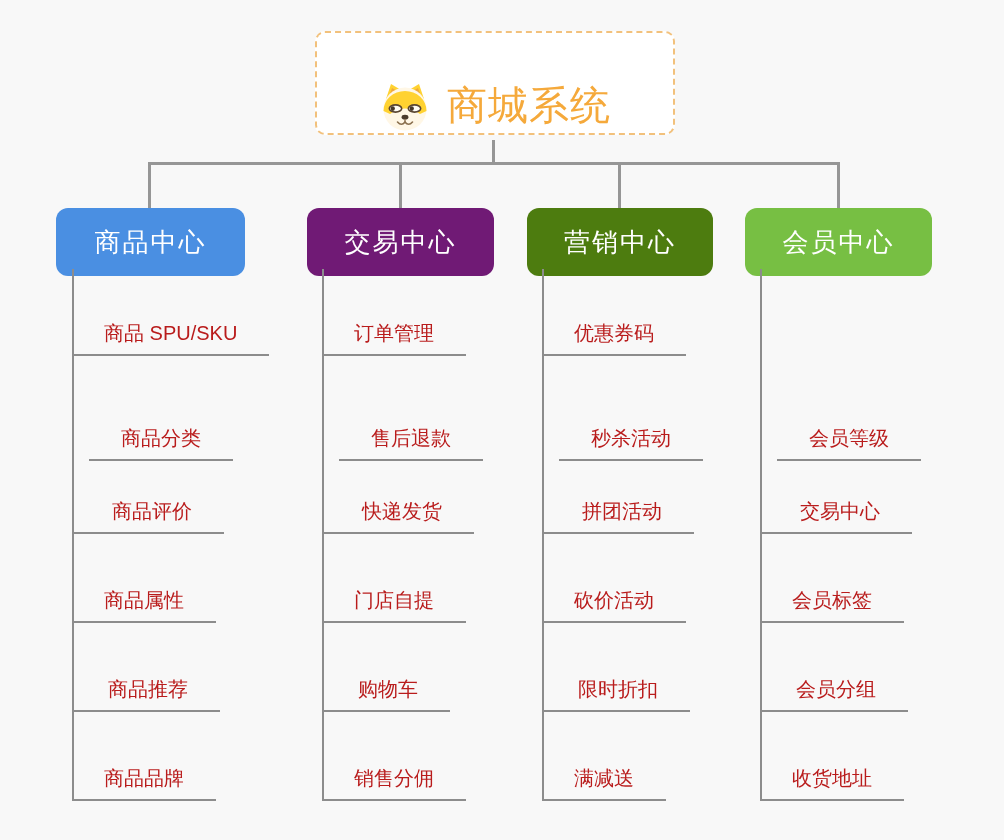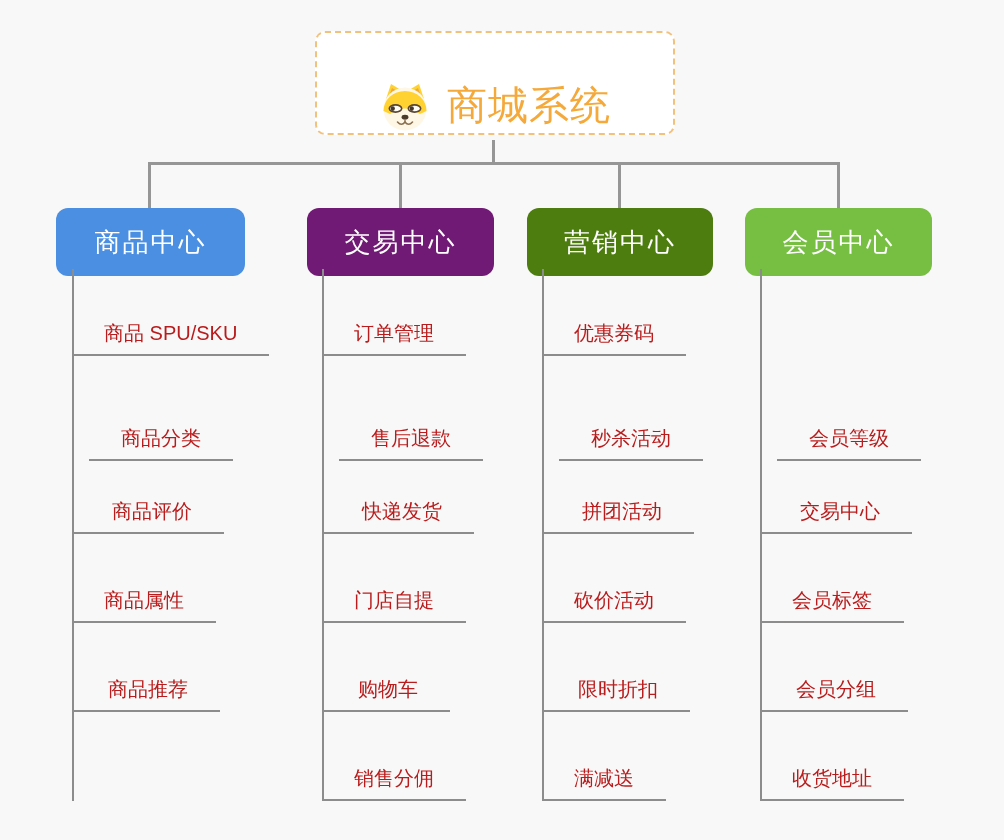--- a/index.html
+++ b/index.html
@@ -99,20 +99,21 @@
   <div class="spine sp1"></div>
   <div class="spine sp2"></div>
   <div class="spine sp3"></div>
   <div class="spine sp4"></div>
 
   <div class="item c1 r0">商品 SPU/SKU</div>
   <div class="item c1 r1">商品分类</div>
   <div class="item c1 r2">商品评价</div>
   <div class="item c1 r3">商品属性</div>
   <div class="item c1 r4">商品推荐</div>
+  <div class="item c1 r5">商品品牌</div>
 
   <div class="item c2 r0">订单管理</div>
   <div class="item c2 r1">售后退款</div>
   <div class="item c2 r2">快递发货</div>
   <div class="item c2 r3">门店自提</div>
   <div class="item c2 r4">购物车</div>
   <div class="item c2 r5">销售分佣</div>
 
   <div class="item c3 r0">优惠券码</div>
   <div class="item c3 r1">秒杀活动</div>

